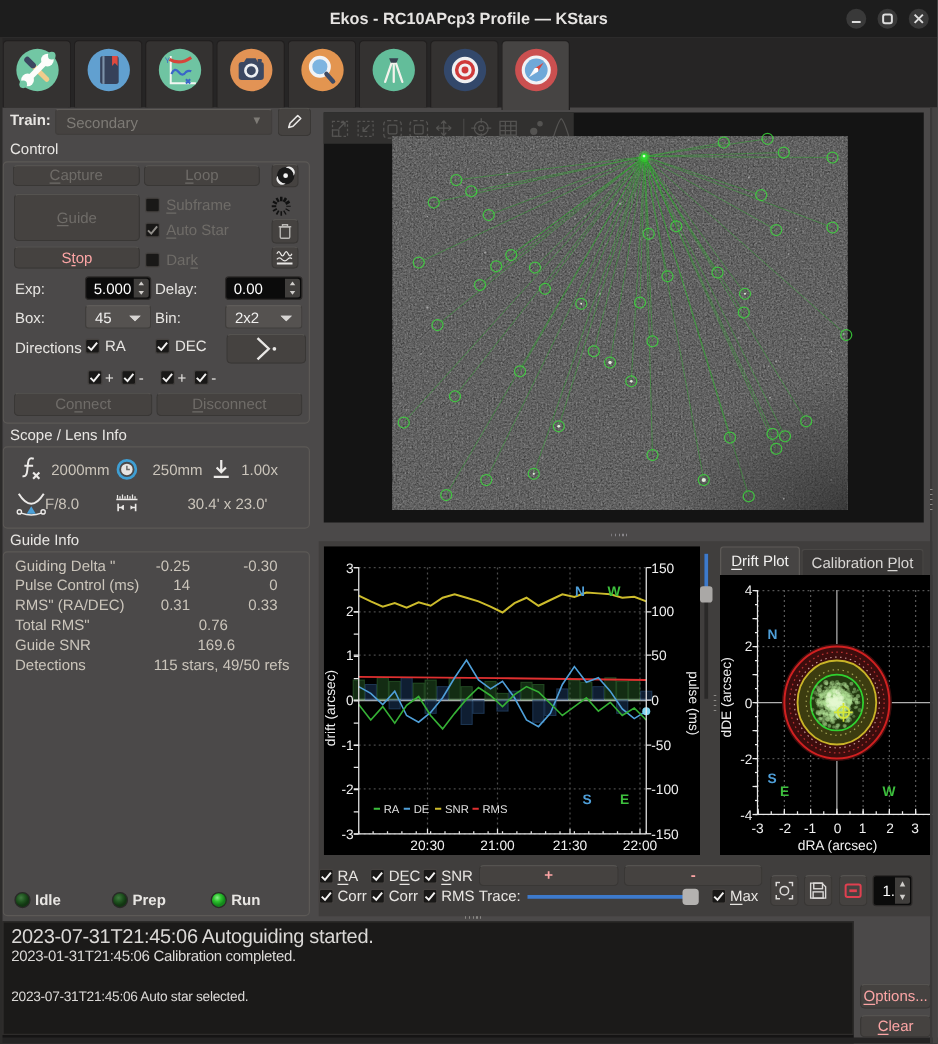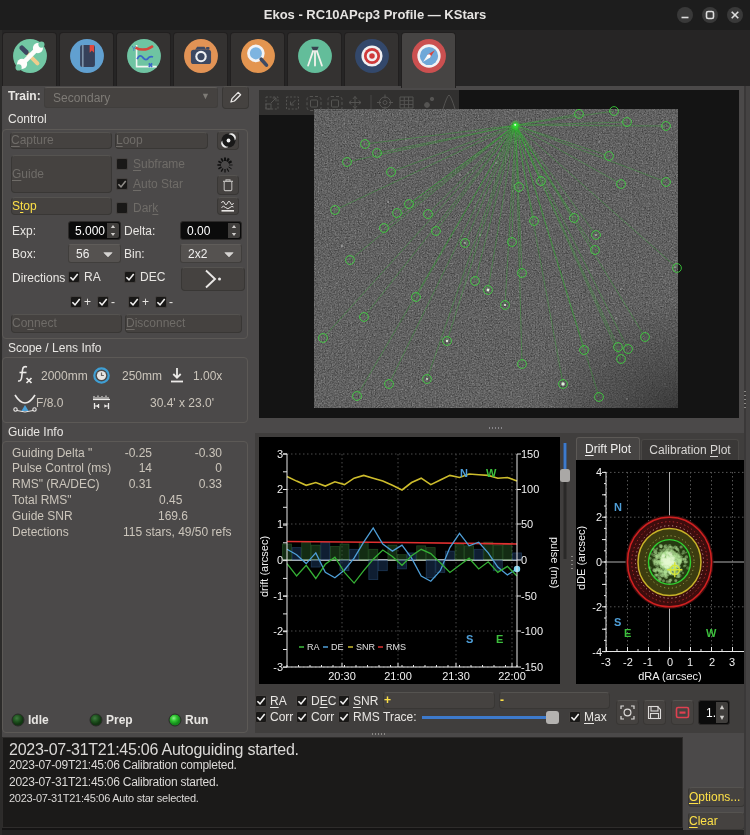--- a/index.html
+++ b/index.html
@@ -8,22 +8,22 @@
 #titlebar { left:0; top:0; width:750px; height:30px; background:#1d1d1d; }
 #title { width:750px; text-align:center; top:7px; color:#e6e4e2; font-size:13px; font-weight:bold; }
 .winbtn { width:16px; height:16px; border-radius:8px; background:#393939; top:7px; }
 #tabbar { left:0; top:30px; width:750px; height:56px; background:#262525; }
 .tab { top:32px; width:55px; height:54px; background:#343231; border:1px solid #211f1f; border-bottom:none; border-radius:4px 4px 0 0; }
 .tab.sel { background:#464443; border-color:#211f1f; height:56px; }
 .lbl { color:#e8e6e3; font-size:12px; white-space:nowrap; }
 .dlbl { color:#6f6c68; font-size:12px; white-space:nowrap; }
 .vlbl { color:#cbc5bb; font-size:12px; white-space:nowrap; }
 .btn { background:#454240; border:1px solid #393735; border-top-color:#555350; border-radius:4px;
-  color:#6f6c68; font-size:12px; text-align:left; }
-.btn.en { color:#fde047; }
+  color:#6f6c68; font-size:12px; text-align:center; }
+.btn.en { color:#fca5a5; }
 .gbox { border:1px solid #5c5956; border-radius:4px; }
 .cb { width:12px; height:12px; background:#191817; border:1px solid #454240; border-radius:2px; }
 .spin { background:#0b0b0b; border:1px solid #2c2a29; border-radius:3px; color:#fff; font-size:12px; }
 .spinarr { position:absolute; right:1px; top:1px; bottom:1px; width:12px; background:#403e3c; border-radius:0 2px 2px 0; }
 .combo { background:#555250; border:1px solid #403e3c; border-top-color:#5f5c59; border-radius:3px; color:#f1f0ef; font-size:12px; }
 u { text-decoration:underline; text-underline-offset:2px; }
 </style></head><body>
 <div id="win">
 <div class="abs" id="titlebar"></div>
 <div class="abs" id="title">Ekos - RC10APcp3 Profile — KStars</div>
@@ -167,33 +167,33 @@
 <div class="abs lbl" style="left:12px;top:224px">Exp:</div>
 <div class="abs spin" style="left:68px;top:221px;width:53px;height:19px">
       <span style="position:absolute;left:6px;top:2px">5.000</span>
       <span class="spinarr">
         <svg width="12" height="100%" viewBox="0 0 12 17" preserveAspectRatio="none" style="display:block;height:100%">
 <path d="M6 4.6 l2.2 3.4 h-4.4 z" fill="#cfcdca" transform="translate(0,-2.2)"></path>
 <path d="M6 12.4 l2.2 -3.4 h-4.4 z" fill="#cfcdca" transform="translate(0,2.2)"></path>
 </svg>
       </span>
     </div>
-<div class="abs lbl" style="left:124px;top:224px">Delta:</div>
+<div class="abs lbl" style="left:124px;top:224px">Delay:</div>
 <div class="abs spin" style="left:180px;top:221px;width:62px;height:19px">
       <span style="position:absolute;left:6px;top:2px">0.00</span>
       <span class="spinarr">
         <svg width="12" height="100%" viewBox="0 0 12 17" preserveAspectRatio="none" style="display:block;height:100%">
 <path d="M6 4.6 l2.2 3.4 h-4.4 z" fill="#cfcdca" transform="translate(0,-2.2)"></path>
 <path d="M6 12.4 l2.2 -3.4 h-4.4 z" fill="#cfcdca" transform="translate(0,2.2)"></path>
 </svg>
       </span>
     </div>
 <div class="abs lbl" style="left:12px;top:247px">Box:</div>
 <div class="abs combo" style="left:68px;top:244px;width:53px;height:19px">
-      <span style="position:absolute;left:7px;top:2px">56</span>
+      <span style="position:absolute;left:7px;top:2px">45</span>
       <svg width="10" height="6" viewBox="0 0 10 6" style="position:absolute;right:7px;top:7px">
         <path d="M0.5 0.5 L5 5 L9.5 0.5" fill="#d6d4d2" stroke="none"></path>
         <path d="M0.5 0.5 h9 L5 5 z" fill="#d6d4d2"></path>
       </svg>
     </div>
 <div class="abs lbl" style="left:124px;top:247px">Bin:</div>
 <div class="abs combo" style="left:180px;top:244px;width:62px;height:19px">
       <span style="position:absolute;left:7px;top:2px">2x2</span>
       <svg width="10" height="6" viewBox="0 0 10 6" style="position:absolute;right:7px;top:7px">
         <path d="M0.5 0.5 L5 5 L9.5 0.5" fill="#d6d4d2" stroke="none"></path>
@@ -289,21 +289,21 @@
 <div class="abs vlbl" style="left:12px;top:446px">Guiding Delta "</div>
 <div class="abs vlbl" style="left:92px;top:446px;width:60px;text-align:right">-0.25</div>
 <div class="abs vlbl" style="left:162px;top:446px;width:60px;text-align:right">-0.30</div>
 <div class="abs vlbl" style="left:12px;top:461px">Pulse Control (ms)</div>
 <div class="abs vlbl" style="left:92px;top:461px;width:60px;text-align:right">14</div>
 <div class="abs vlbl" style="left:162px;top:461px;width:60px;text-align:right">0</div>
 <div class="abs vlbl" style="left:12px;top:477px">RMS" (RA/DEC)</div>
 <div class="abs vlbl" style="left:92px;top:477px;width:60px;text-align:right">0.31</div>
 <div class="abs vlbl" style="left:162px;top:477px;width:60px;text-align:right">0.33</div>
 <div class="abs vlbl" style="left:12px;top:493px">Total RMS"</div>
-<div class="abs vlbl" style="left:159px;top:493px">0.45</div>
+<div class="abs vlbl" style="left:159px;top:493px">0.76</div>
 <div class="abs vlbl" style="left:12px;top:509px">Guide SNR</div>
 <div class="abs vlbl" style="left:158px;top:509px">169.6</div>
 <div class="abs vlbl" style="left:12px;top:525px">Detections</div>
 <div class="abs vlbl" style="left:123px;top:525px">115 stars, 49/50 refs</div>
 <svg class="abs" style="left:0px;top:708px" width="250" height="24" viewBox="0 0 250 24">
 <defs>
 <radialGradient id="ledg" cx="0.4" cy="0.35">
           <stop offset="0" stop-color="#8cf08c"></stop>
           <stop offset="0.5" stop-color="#2ec42e"></stop>
           <stop offset="1" stop-color="#14881c"></stop>
@@ -1644,22 +1644,21 @@
       <span style="position:absolute;left:7px;top:5px">1.0</span>
       <span class="spinarr">
         <svg width="12" height="100%" viewBox="0 0 12 17" preserveAspectRatio="none" style="display:block;height:100%">
 <path d="M6 4.6 l2.2 3.4 h-4.4 z" fill="#cfcdca" transform="translate(0,-2.2)"></path>
 <path d="M6 12.4 l2.2 -3.4 h-4.4 z" fill="#cfcdca" transform="translate(0,2.2)"></path>
 </svg>
       </span>
     </div>
 <div class="abs" style="left:2px;top:737px;width:681px;height:91px;background:#1b1a19;border:1px solid #2e2c2b"></div>
 <div class="abs" style="left:9px;top:741px;color:#dbd9d7;font-size:16px;letter-spacing:-0.25px">2023-07-31T21:45:06 Autoguiding started.</div>
-<div class="abs" style="left:9px;top:758px;color:#dbd9d7;font-size:12px;letter-spacing:-0.25px">2023-07-09T21:45:06 Calibration completed.</div>
-<div class="abs" style="left:9px;top:775px;color:#dbd9d7;font-size:12px;letter-spacing:-0.25px">2023-07-31T21:45:06 Calibration started.</div>
+<div class="abs" style="left:9px;top:758px;color:#dbd9d7;font-size:12px;letter-spacing:-0.25px">2023-01-31T21:45:06 Calibration completed.</div>
 <div class="abs" style="left:9px;top:792px;color:#dbd9d7;font-size:11px;letter-spacing:-0.25px">2023-07-31T21:45:06 Auto star selected.</div>
 <div class="abs" style="left:0px;top:828px;width:683px;height:7px;background:#151414"></div>
 <div class="abs" style="left:0px;top:830px;width:750px;height:5px;background:#242323"></div>
 <div class="abs" style="left:372px;top:733px;width:14px;height:2px;background:repeating-linear-gradient(90deg,#8a8885 0 1px,transparent 1px 3px)"></div>
 <div class="abs btn en" style="left:688px;top:787px;width:57px;height:20px;line-height:18px"><u>O</u>ptions...</div>
 <div class="abs btn en" style="left:688px;top:812px;width:57px;height:18px;line-height:16px"><u>C</u>lear</div>
 <div class="abs" style="left:744px;top:86px;width:2px;height:749px;background:#3a3838"></div>
 <div class="abs" style="left:746px;top:86px;width:4px;height:749px;background:#454343"></div>
 <div class="abs" style="left:744px;top:388px;width:2px;height:20px;background:repeating-linear-gradient(0deg,#8a8885 0 1px,transparent 1px 4px)"></div>
 <div class="abs" style="left:0px;top:30px;width:2px;height:805px;background:#2c2b2a"></div>

